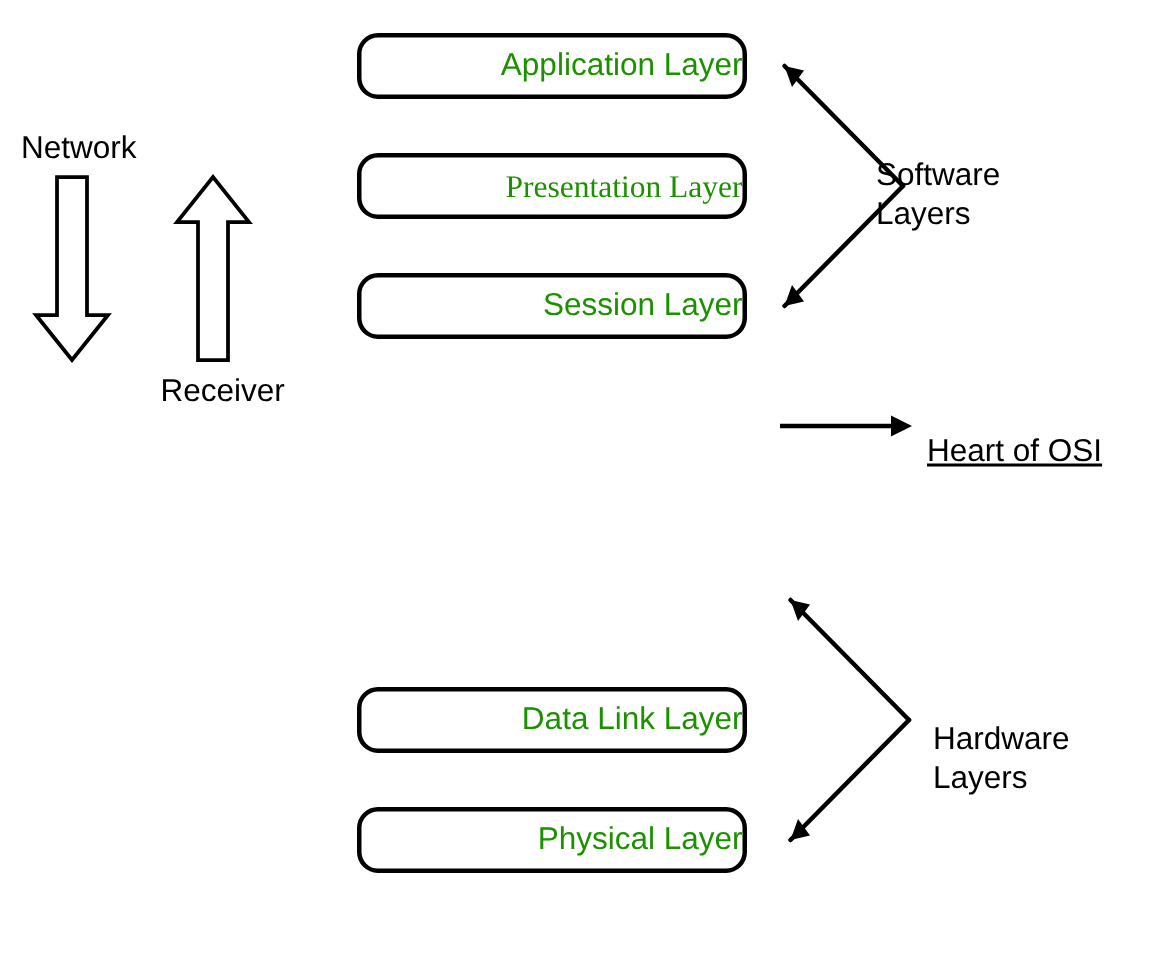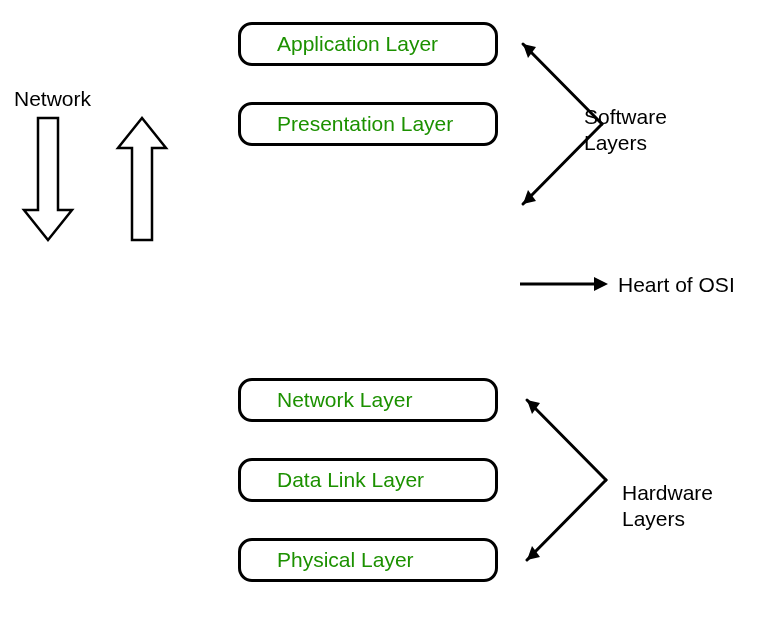--- a/index.html
+++ b/index.html
@@ -17,21 +17,21 @@
   }
   .layer-box {
     position: absolute;
     width: 260px;
     height: 44px;
     border: 3px solid #000;
     border-radius: 14px;
     box-sizing: border-box;
     display: flex;
     align-items: center;
-    justify-content: flex-start;
+    justify-content: flex-end;
     font-size: 21px;
     color: #1C9100;
     background: #fff;
     padding-left: 36px;
   }
   .label {
     position: absolute;
     font-size: 21px;
     color: #000;
     line-height: 1.25;
@@ -46,37 +46,38 @@
   }
 </style>
 </head>
 <body>
 
 <div class="canvas">
 
   <div class="layer-box" style="left:238px; top:22px;">
       <span>Application Layer</span>
     </div>
-  <div class="layer-box" style="left:238px; top:102px;">
+  <div class="layer-box" style="left:238px; top:102px;font-family:Liberation Serif, serif;">
       <span>Presentation Layer</span>
     </div>
-  <div class="layer-box" style="left:238px; top:378px;">
-      <span>Network Layer</span>
+  <div class="layer-box" style="left:238px; top:182px;">
+      <span>Session Layer</span>
     </div>
   <div class="layer-box" style="left:238px; top:538px;">
       <span>Physical Layer</span>
     </div>
   <div class="layer-box" style="left:238px; top:458px;">
       <span>Data Link Layer</span>
     </div>
 
   <div class="label" style="left:14px;  top:86px;">Network</div>
+  <div class="label" style="left:107px; top:248px;">Receiver</div>
   <div class="label" style="left:584px; top:104px; white-space:pre;">Software
 Layers</div>
-  <div class="label" style="left:618px; top:272px;">Heart of OSI</div>
+  <div class="label" style="left:618px; top:288px;text-decoration:underline;">Heart of OSI</div>
   <div class="label" style="left:622px; top:480px; white-space:pre;">Hardware
 Layers</div>
 
   <svg class="overlay">
 
     <g>
       <path d="M38 118 L58 118 L58 210 L72 210 L48 240 L24 210 L38 210 Z" fill="#fff" stroke="#000" stroke-width="2.5" stroke-linejoin="miter"></path>
     </g>
 
     <g>

